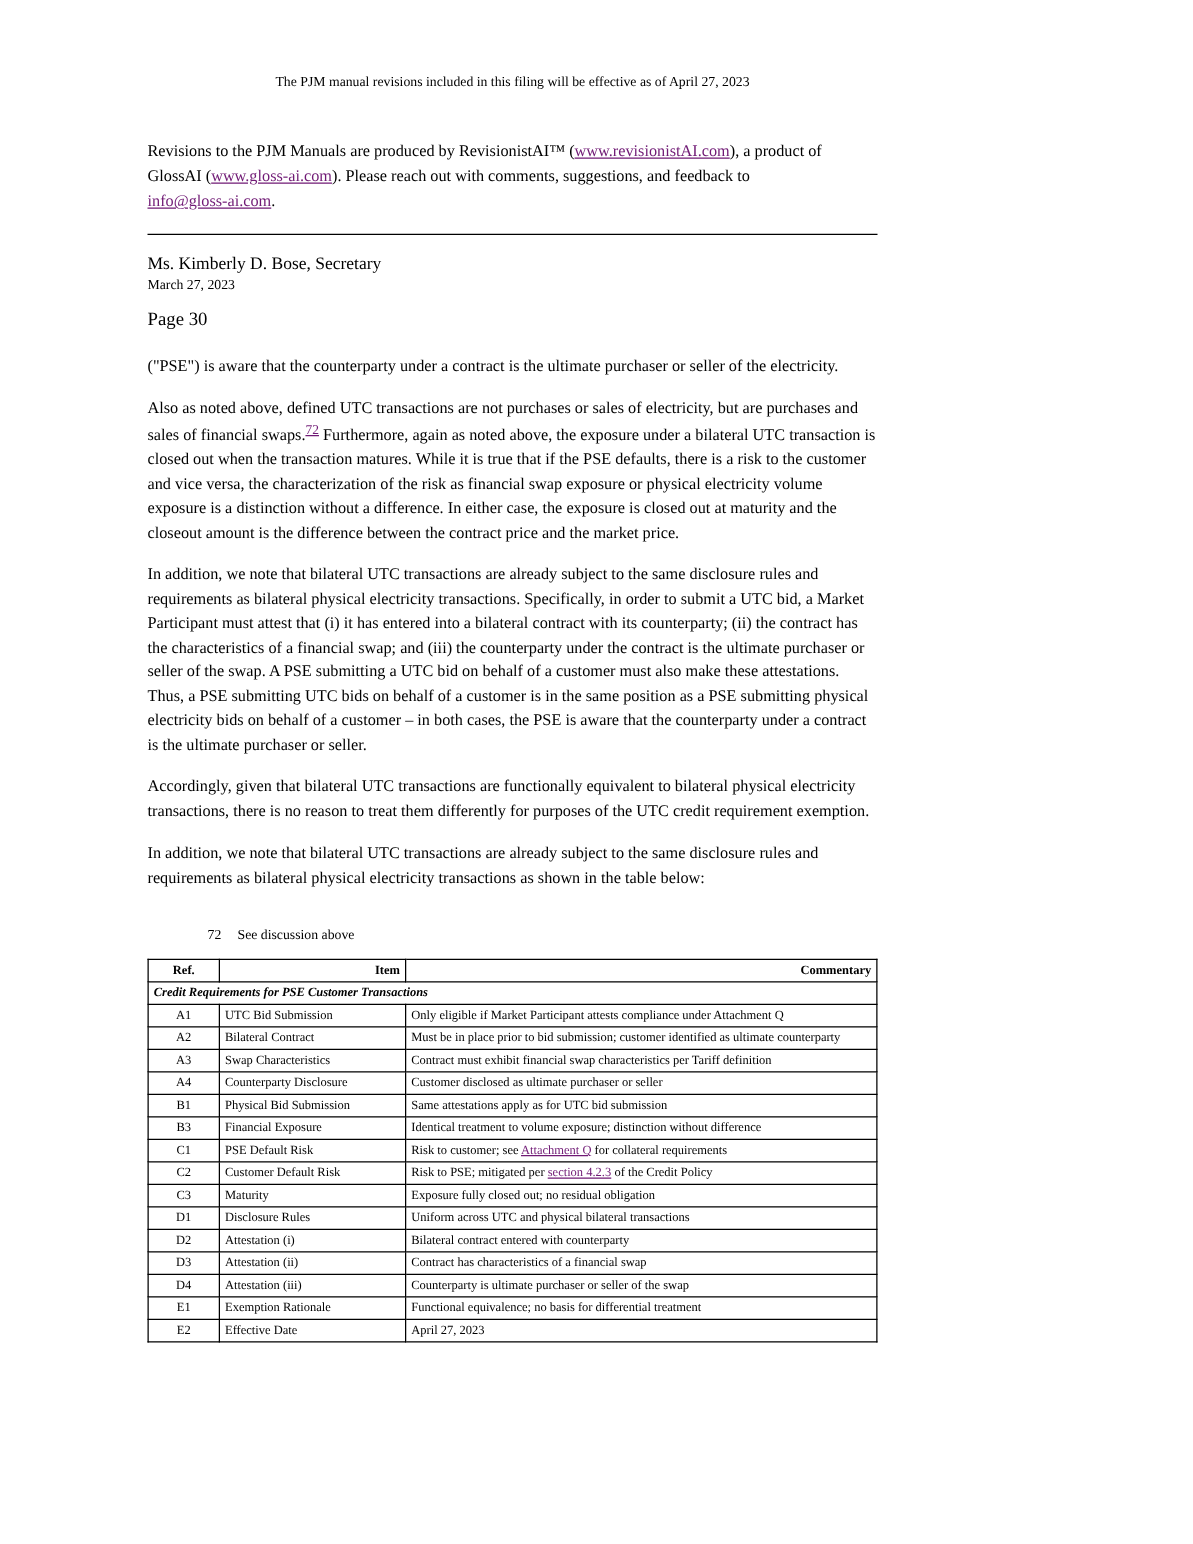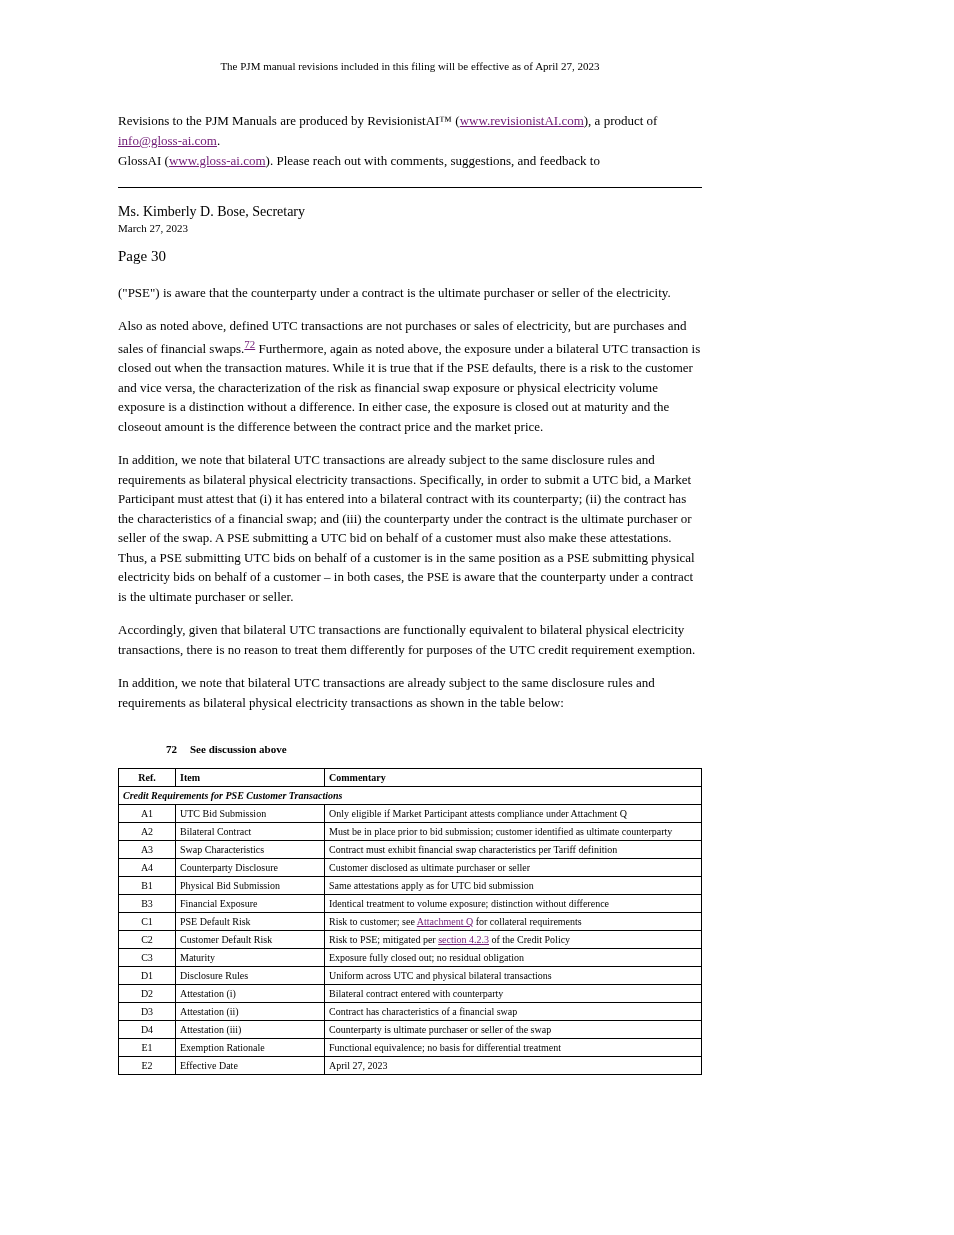--- a/index.html
+++ b/index.html
@@ -54,21 +54,20 @@
   .body p {
     margin: 0 0 14px 0;
     line-height: 1.5;
     text-align: left;
   }
   .body p.no-gap {
     margin-bottom: 0;
   }
   .footnote-list {
     margin: 30px 0 10px 48px;
-    font-weight: bold;
   }
   .footnote-list p {
     margin: 0;
     font-size: 11px;
     line-height: 1.4;
   }
   .footnote-list .num {
     display: inline-block;
     width: 24px;
   }
@@ -80,21 +79,21 @@
   table.data th, table.data td {
     border: 1px solid #000;
     padding: 2px 4px;
     text-align: left;
     vertical-align: top;
     line-height: 1.3;
   }
   table.data th {
     font-weight: bold;
     background: #fff;
-    text-align: left;
+    text-align: right;
   }
   table.data .title-row td {
     font-weight: bold;
     font-style: italic;
     border-left: 1px solid #000;
     border-right: 1px solid #000;
   }
   .col-ref { width: 48px; text-align: center !important; }
   .col-item { width: 140px; }
   .col-comm { }
@@ -104,24 +103,24 @@
 
 <div class="page">
 
   <div class="outer-footer">The PJM manual revisions included in this filing will be effective as of April 27, 2023</div>
 
   <div class="intro-block">
     <p>
       <span>Revisions to the PJM Manuals are produced by RevisionistAI™ (</span><a class="link">www.revisionistAI.com</a><span>), a product of</span>
     </p>
     <p>
+      <span>GlossAI (</span><a class="link">www.gloss-ai.com</a><span>).  Please reach out with comments, suggestions, and feedback to</span>
+    </p>
+    <p>
       <a class="link">info@gloss-ai.com</a><span>.</span>
-    </p>
-    <p>
-      <span>GlossAI (</span><a class="link">www.gloss-ai.com</a><span>).  Please reach out with comments, suggestions, and feedback to</span>
     </p>
   </div>
 
   <hr class="rule">
 
   <div class="header-name">Ms. Kimberly D. Bose, Secretary</div>
   <div class="header-date">March 27, 2023</div>
   <div class="header-page">Page 30</div>
 
   <div class="body">

